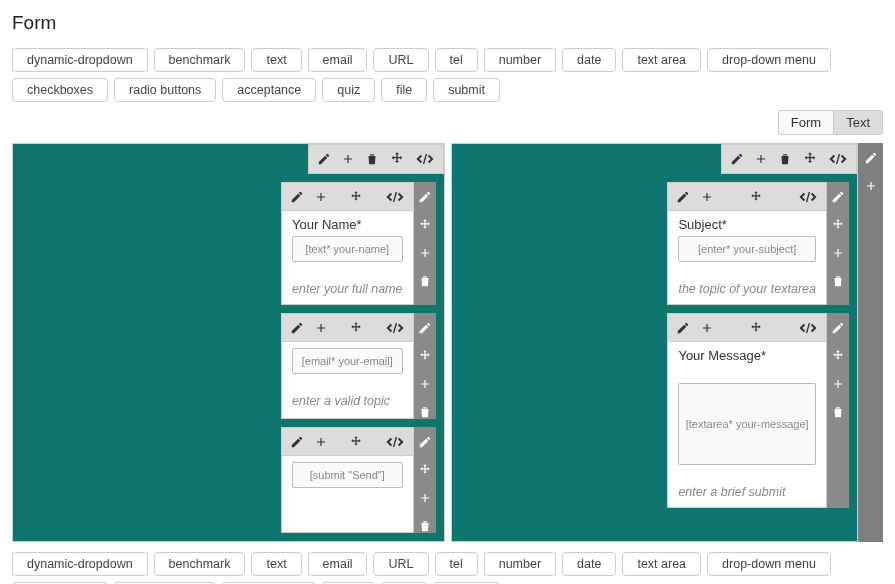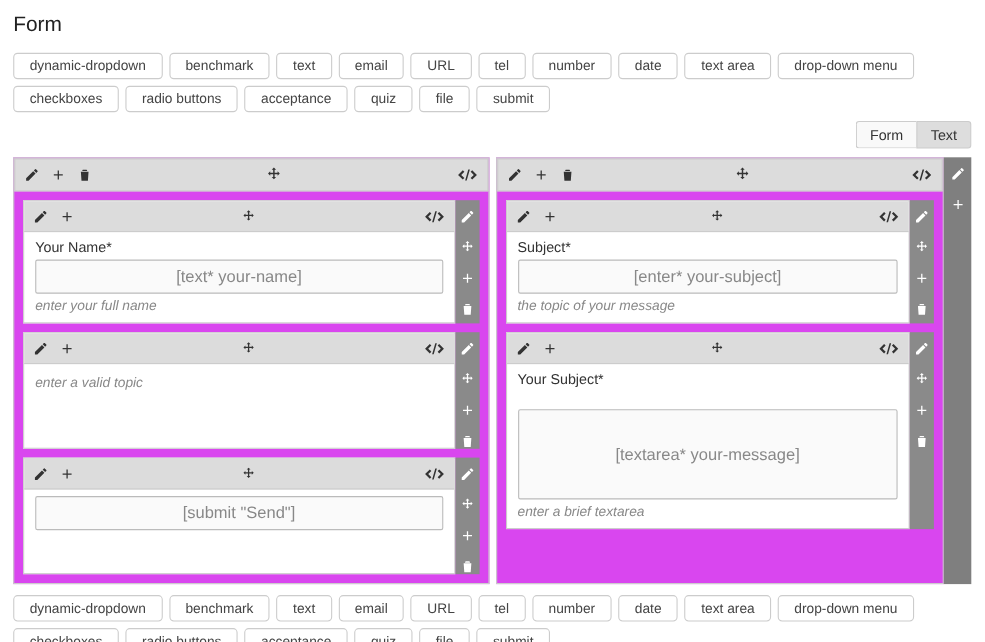--- a/index.html
+++ b/index.html
@@ -9,34 +9,34 @@
 .tag-btn { background: #fff; border: 1px solid #ccc; border-radius: 4px; padding: 4px 14px; font-size: 12.5px; color: #444; cursor: pointer; }
 .view-toggle { display: flex; justify-content: flex-end; margin: 6px 0 8px; }
 .view-toggle .vt { border: 1px solid #ccc; padding: 4px 12px; font-size: 13px; cursor: pointer; background: #f9f9f9; }
 .view-toggle .vt:first-child { border-radius: 3px 0 0 3px; border-right: none; }
 .view-toggle .vt:last-child { border-radius: 0 3px 3px 0; }
 .view-toggle .vt.active { background: #ddd; }
 .builder { display: flex; gap: 6px; margin-bottom: 10px; }
 .col-wrap { flex: 1; position: relative; display: flex; }
 .col-wrap.right-big { display: flex; }
 .col-toolbar { background: #dcdcdc; height: 30px; display: flex; align-items: center; padding: 0 8px; gap: 10px; border: 1px solid #ccc; }
-.col-container { flex: 1; border: 1px solid #ccc; background: #d946ef; display: flex; flex-direction: column; }
+.col-container { flex: 1; border: 1px solid #ccc; background: #0f766e; display: flex; flex-direction: column; align-items: flex-end; }
 .col-body { padding: 8px; display: flex; flex-direction: column; gap: 8px; }
 .side-rail { width: 25px; background: #7f7f7f; display: flex; flex-direction: column; align-items: center; padding-top: 8px; gap: 14px; }
 .side-rail.inner { width: 22px; background: #8a8a8a; }
 .side-rail svg, .toolbar-ico svg, .item-toolbar svg { display: block; }
 .form-item { position: relative; display: flex; }
 .item-main { flex: 1; border: 1px solid #ccc; background: #fff; }
 .item-toolbar { background: #dcdcdc; height: 28px; display: flex; align-items: center; padding: 0 8px; gap: 10px; border-bottom: 1px solid #ccc; }
 .item-toolbar .spacer { flex: 1; display:flex; justify-content:center; }
 .item-content { padding: 6px 10px 8px; }
 .field-label { font-size: 13px; color: #333; margin-bottom: 4px; display: block; }
-.field-box { width: 100%; border: 1px solid #bbb; background: #fafafa; border-radius: 2px; color: #888; font-size: 15px; text-align: center; padding: 6px 4px; }
+.field-box { width: 100%; border: 1px solid #bbb; background: #fafafa; border-radius: 2px; color: #888; font-size: 11px; text-align: center; padding: 6px 4px; }
 .field-box.textarea { height: 82px; display:flex; align-items:center; justify-content:center;margin-top:20px; }
-.field-hint { font-style: italic; color: #888; font-size: 12.5px; margin-top: 4px; }
+.field-hint { font-style: italic; color: #888; font-size: 12.5px; margin-top: 20px; }
 .toolbar-ico { cursor: pointer; color: #333; }
 .col-toolbar .spacer { flex:1; display:flex; justify-content:center; }
 .ico-white { color: #fff; }
 </style>
 </head>
 <body>
 
 <h1 class="page-title">Form</h1>
 
 <div class="tag-row" id="tag-row-top">
@@ -172,20 +172,21 @@
                     </svg>
                   </span>
                 </span>
                 <span class="toolbar-ico">
                   <svg width="20" height="14" viewBox="0 0 28 16">
                     <path fill="currentColor" d="M8 2L2 8l6 6 2-2-4-4 4-4-2-2zm12 0l-2 2 4 4-4 4 2 2 6-6-6-6zM15 1l-4 14h2l4-14h-2z"></path>
                   </svg>
                 </span>
               </div>
               <div class="item-content">
+                <div class="field-box">[email* your-email]</div>
                 <div class="field-hint">enter a valid topic</div>
               </div>
             </div>
             <div class="side-rail inner">
               <span class="ico-white">
                 <svg width="14" height="14" viewBox="0 0 24 24">
                   <path fill="currentColor" d="M3 17.25V21h3.75l11-11-3.75-3.75L3 17.25zM20.7 7.05a1 1 0 0 0 0-1.41l-2.34-2.34a1 1 0 0 0-1.41 0l-1.83 1.83 3.75 3.75 1.83-1.83z"></path>
                 </svg>
               </span>
               <span class="ico-white">
@@ -316,21 +317,21 @@
                 </span>
                 <span class="toolbar-ico">
                   <svg width="20" height="14" viewBox="0 0 28 16">
                     <path fill="currentColor" d="M8 2L2 8l6 6 2-2-4-4 4-4-2-2zm12 0l-2 2 4 4-4 4 2 2 6-6-6-6zM15 1l-4 14h2l4-14h-2z"></path>
                   </svg>
                 </span>
               </div>
               <div class="item-content">
                 <div class="field-label">Subject*</div>
                 <div class="field-box">[enter* your-subject]</div>
-                <div class="field-hint">the topic of your message</div>
+                <div class="field-hint">the topic of your textarea</div>
               </div>
             </div>
             <div class="side-rail inner">
               <span class="ico-white">
                 <svg width="14" height="14" viewBox="0 0 24 24">
                   <path fill="currentColor" d="M3 17.25V21h3.75l11-11-3.75-3.75L3 17.25zM20.7 7.05a1 1 0 0 0 0-1.41l-2.34-2.34a1 1 0 0 0-1.41 0l-1.83 1.83 3.75 3.75 1.83-1.83z"></path>
                 </svg>
               </span>
               <span class="ico-white">
                 <svg width="14" height="14" viewBox="0 0 24 24">
@@ -369,23 +370,23 @@
                     </svg>
                   </span>
                 </span>
                 <span class="toolbar-ico">
                   <svg width="20" height="14" viewBox="0 0 28 16">
                     <path fill="currentColor" d="M8 2L2 8l6 6 2-2-4-4 4-4-2-2zm12 0l-2 2 4 4-4 4 2 2 6-6-6-6zM15 1l-4 14h2l4-14h-2z"></path>
                   </svg>
                 </span>
               </div>
               <div class="item-content">
-                <div class="field-label">Your Subject*</div>
+                <div class="field-label">Your Message*</div>
                 <div class="field-box textarea">[textarea* your-message]</div>
-                <div class="field-hint">enter a brief textarea</div>
+                <div class="field-hint">enter a brief submit</div>
               </div>
             </div>
             <div class="side-rail inner">
               <span class="ico-white">
                 <svg width="14" height="14" viewBox="0 0 24 24">
                   <path fill="currentColor" d="M3 17.25V21h3.75l11-11-3.75-3.75L3 17.25zM20.7 7.05a1 1 0 0 0 0-1.41l-2.34-2.34a1 1 0 0 0-1.41 0l-1.83 1.83 3.75 3.75 1.83-1.83z"></path>
                 </svg>
               </span>
               <span class="ico-white">
                 <svg width="14" height="14" viewBox="0 0 24 24">

